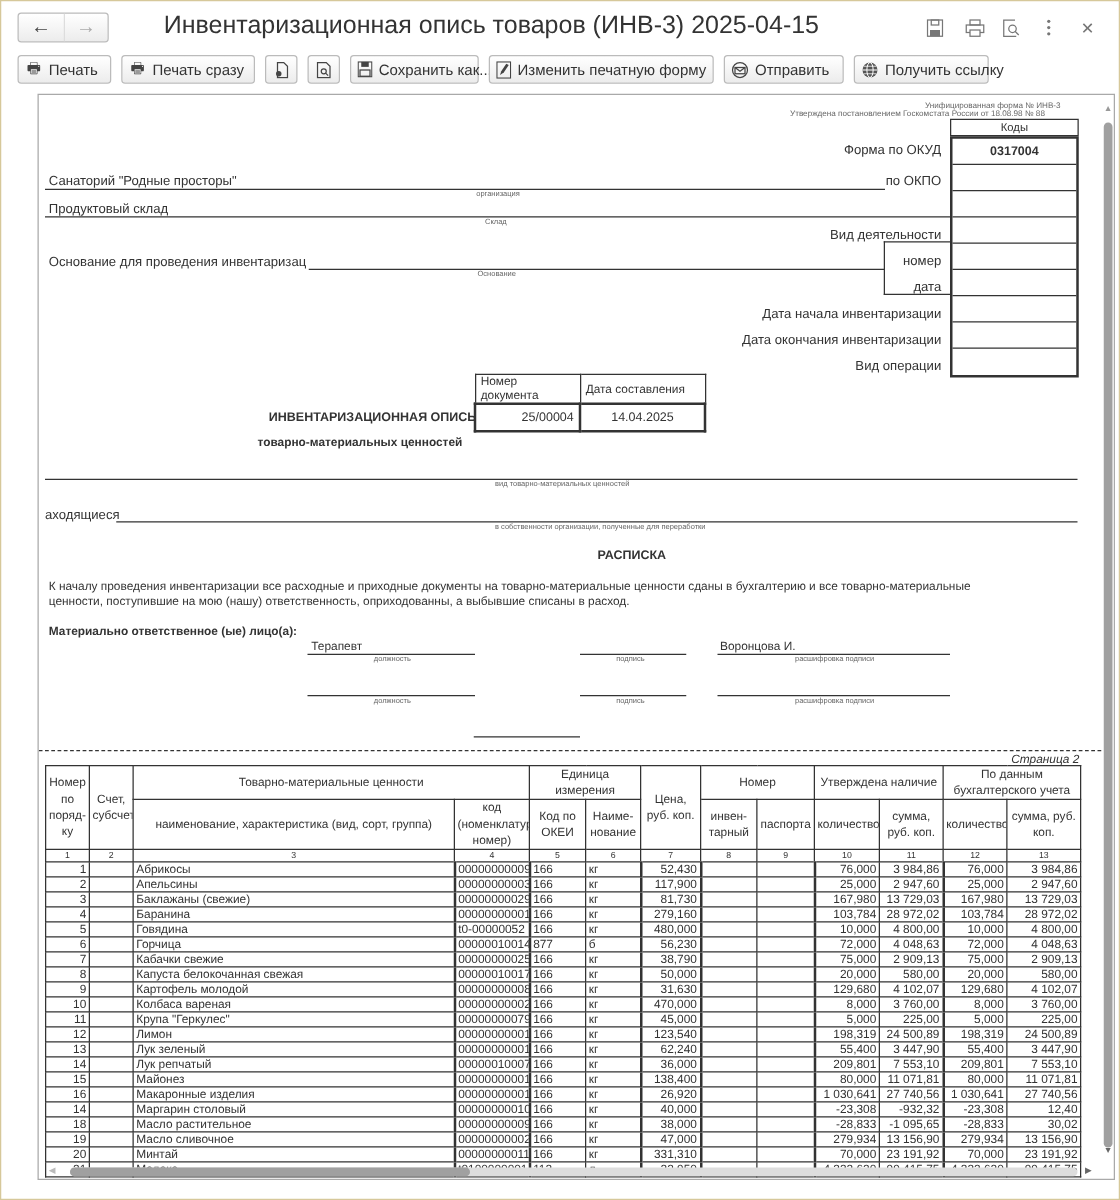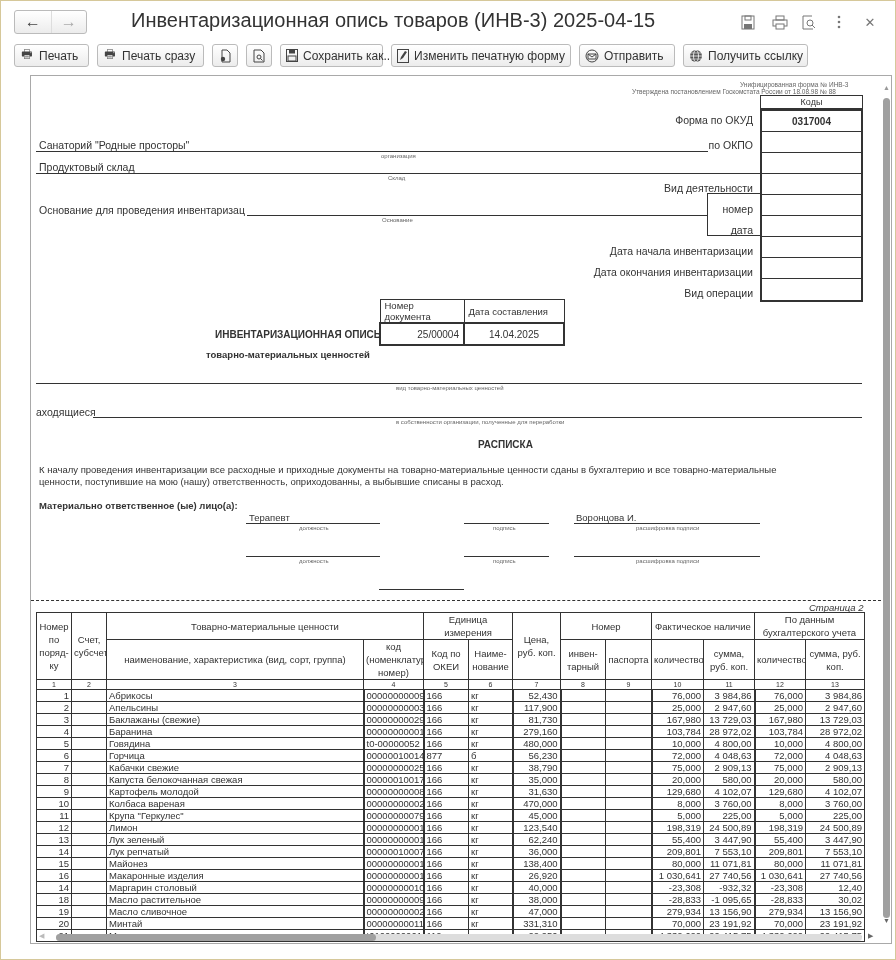--- a/index.html
+++ b/index.html
@@ -139,21 +139,21 @@
     <div class="tbtn" style="width:96px">
         <span class="ic">
       <svg width="14" height="14" viewBox="0 0 14 14">
             <circle cx="7" cy="7" r="6" fill="none" stroke="#444"></circle>
             <rect x="3" y="5" width="8" height="5" fill="none" stroke="#444"></rect>
             <path d="M3 5l4 3 4-3" fill="none" stroke="#444"></path>
           </svg>
         </span>
         <span>Отправить</span>
       </div>
-    <div class="tbtn" style="width:125px">
+    <div class="tbtn" style="width:108px">
         <span class="ic">
       <svg width="14" height="14" viewBox="0 0 14 14">
             <circle cx="7" cy="7" r="6" fill="#555"></circle>
             <ellipse cx="7" cy="7" rx="2.5" ry="6" fill="none" stroke="#fff" stroke-width="0.8"></ellipse>
             <line x1="1" y1="7" x2="13" y2="7" stroke="#fff" stroke-width="0.8"></line>
             <line x1="2" y1="4" x2="12" y2="4" stroke="#fff" stroke-width="0.6"></line>
             <line x1="2" y1="10" x2="12" y2="10" stroke="#fff" stroke-width="0.6"></line>
           </svg>
         </span>
         <span>Получить ссылку</span>
@@ -262,21 +262,21 @@
           <col style="width:59px">
       </colgroup>
       <thead>
         <tr>
           <th rowspan="2">Номер по поряд-ку</th>
           <th rowspan="2">Счет, субсчет</th>
           <th colspan="2" style="height:22px">Товарно-материальные ценности</th>
           <th colspan="2">Единица измерения</th>
           <th rowspan="2">Цена, руб. коп.</th>
           <th colspan="2">Номер</th>
-          <th colspan="2">Фактическое наличие</th>
+          <th colspan="2">Утверждена наличие</th>
           <th colspan="2">По данным бухгалтерского учета</th>
         </tr>
         <tr>
           <th style="height:39px">наименование, характеристика (вид, сорт, группа)</th>
           <th>код (номенклатурный номер)</th>
           <th>Код по ОКЕИ</th>
           <th>Наиме-нование</th>
           <th>инвен-тарный</th>
           <th>паспорта</th>
           <th>количество</th>
@@ -406,21 +406,21 @@
             <td class="r">75,000</td>
             <td class="r">2 909,13</td>
           </tr>
           <tr>
             <td class="r">8</td>
             <td></td>
             <td>Капуста белокочанная свежая</td>
             <td class="bl br">00000010017</td>
             <td class="c">166</td>
             <td class="c br">кг</td>
-            <td class="r br">35,000</td>
+            <td class="r br">50,000</td>
             <td></td>
             <td class="br"></td>
             <td class="r">20,000</td>
             <td class="r br">580,00</td>
             <td class="r">20,000</td>
             <td class="r">580,00</td>
           </tr>
           <tr>
             <td class="r">9</td>
             <td></td>

